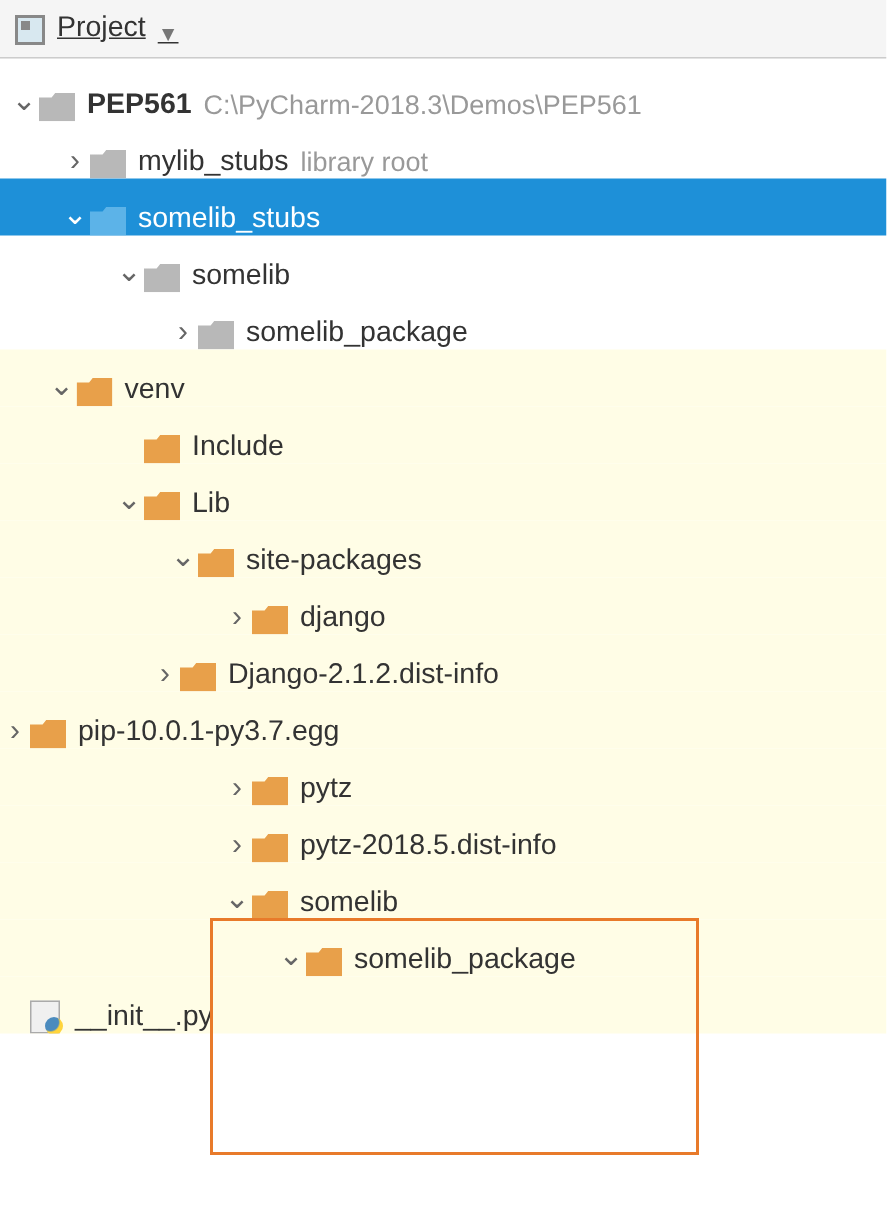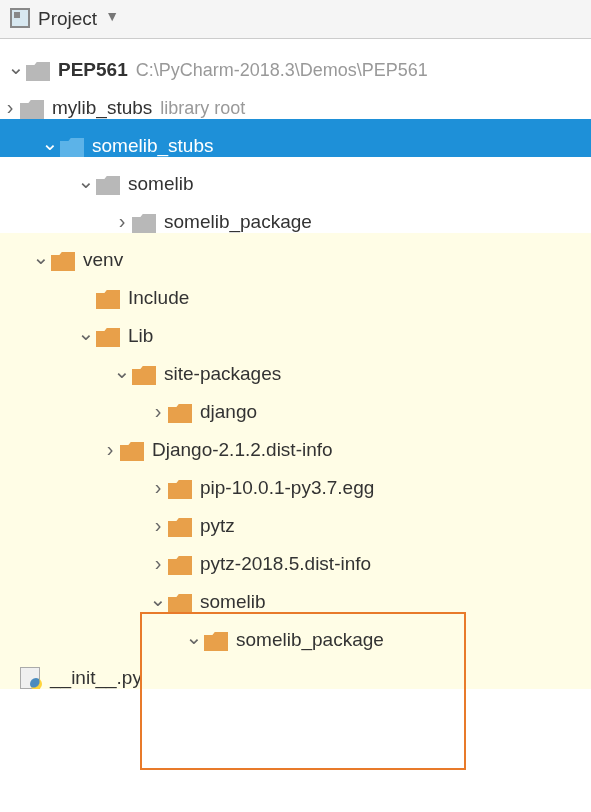--- a/index.html
+++ b/index.html
@@ -7,25 +7,26 @@
   font-family: "Segoe UI", Arial, sans-serif;
   font-size: 18px;
   color: #333;
   background: #fff;
   width: 591px;
   height: 812px;
   overflow: hidden;
 }
 .header {
   display: flex;
-  align-items: flex-start;
+  align-items: flex-end;
   gap: 8px;
   padding: 8px 10px;
   border-bottom: 1px solid #ccc;
   background: #f5f5f5;
+  text-decoration: underline;
 }
 .project-icon {
   width: 20px; height: 20px;
   border: 2px solid #888;
   background: linear-gradient(#d8e8f0,#d8e8f0);
   position: relative;
 }
 .project-icon::before {
   content: "";
   position: absolute;
@@ -103,21 +104,21 @@
 <div class="tree-container">
 <div class="tree">
 
   <div class="row" style="padding-left:6px">
     <span class="arrow expanded"></span>
     <span class="folder-icon folder-gray"></span>
     <span class="label bold">PEP561</span>
     <span class="dim">C:\PyCharm-2018.3\Demos\PEP561</span>
   </div>
 
-  <div class="row" style="">
+  <div class="row" style="padding-left:40px">
     <span class="arrow collapsed"></span>
     <span class="folder-icon folder-gray"></span>
     <span class="label">mylib_stubs</span>
     <span class="dim">library root</span>
   </div>
 
   <div class="row selected" style="padding-left:40px">
     <span class="arrow expanded"></span>
     <span class="folder-icon folder-blue"></span>
     <span class="label">somelib_stubs</span>
@@ -164,21 +165,21 @@
     <span class="folder-icon folder-orange"></span>
     <span class="label">django</span>
   </div>
 
   <div class="row highlighted" style="padding-left:100px">
     <span class="arrow collapsed"></span>
     <span class="folder-icon folder-orange"></span>
     <span class="label">Django-2.1.2.dist-info</span>
   </div>
 
-  <div class="row highlighted" style="padding-left:148px">
+  <div class="row highlighted" style="">
     <span class="arrow collapsed"></span>
     <span class="folder-icon folder-orange"></span>
     <span class="label">pip-10.0.1-py3.7.egg</span>
   </div>
 
   <div class="row highlighted" style="padding-left:148px">
     <span class="arrow collapsed"></span>
     <span class="folder-icon folder-orange"></span>
     <span class="label">pytz</span>
   </div>

